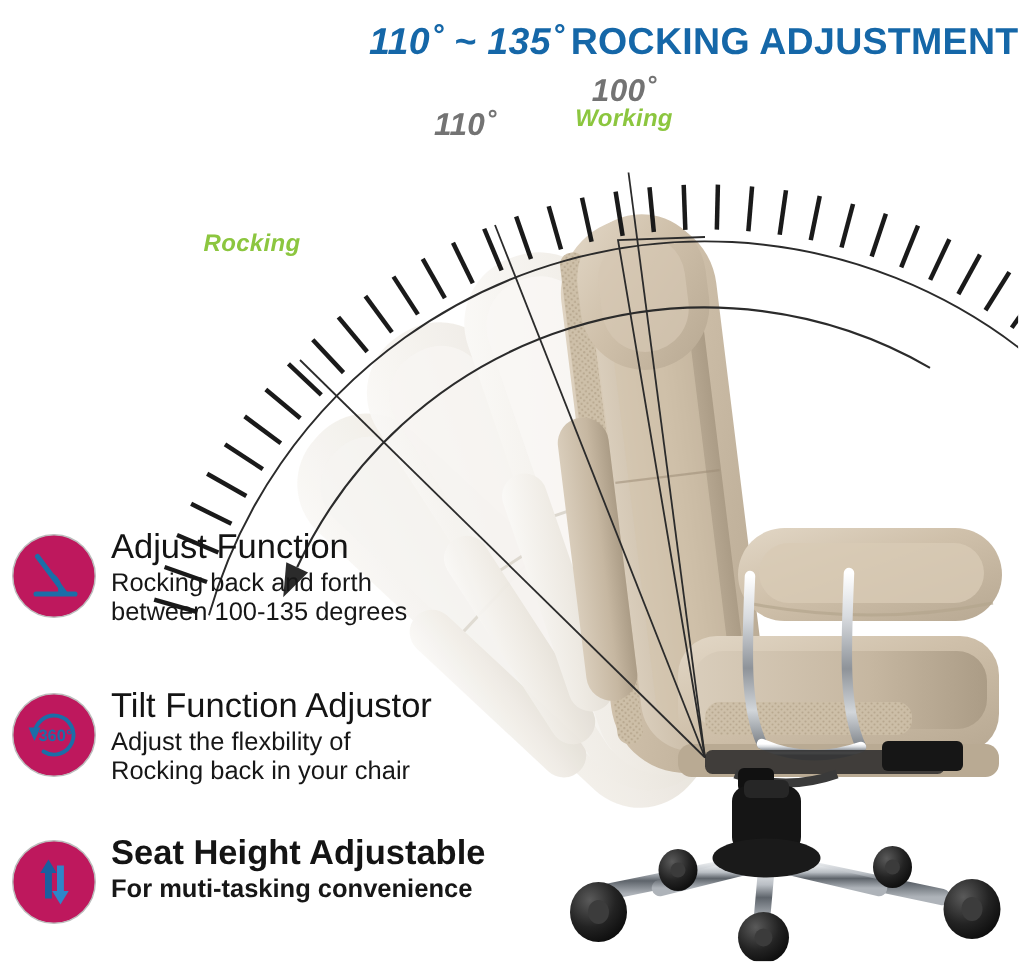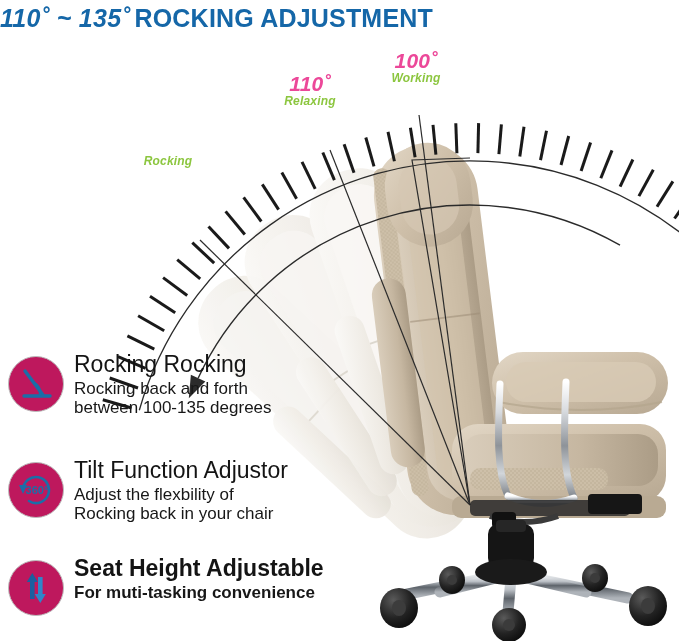--- a/index.html
+++ b/index.html
@@ -2,31 +2,31 @@
 <html><head>
 <meta charset="utf-8">
 <style>
   html,body{margin:0;padding:0;background:#fff;}
   body{width:679px;height:641px;overflow:hidden;
        font-family:"Liberation Sans","DejaVu Sans",sans-serif;
        -webkit-font-smoothing:antialiased;}
   #root{position:relative;width:679px;height:641px;background:#ffffff;overflow:hidden;}
 
   
-  .title-bar{position:absolute;left:0;top:4px;width:679px;text-align:left;
+  .title-bar{position:absolute;left:0;top:14px;width:679px;text-align:right;
              white-space:nowrap;}
   .title-deg{font-style:italic;font-weight:bold;font-size:25px;color:#1567a8;
              letter-spacing:.3px;}
   .title-main{font-weight:bold;font-size:25px;color:#1567a8;letter-spacing:.2px;}
 
   
   .callout{position:absolute;text-align:center;white-space:nowrap;line-height:1.05;}
   .callout .deg{display:block;font-style:italic;font-weight:bold;font-size:21px;
-                color:#ec4899;letter-spacing:.2px;}
-  .callout .mode{display:block;font-style:italic;font-weight:bold;font-size:12px;
+                color:#737373;letter-spacing:.2px;}
+  .callout .mode{display:block;font-style:italic;font-weight:bold;font-size:16px;
                  color:#8cc63f;letter-spacing:.2px;}
   #callout-100{left:356px;top:50px;width:120px;}
   #callout-110{left:250px;top:73px;width:120px;}
   #callout-135{left:108px;top:155px;width:120px;}
 
   
   #dial{position:absolute;left:0;top:0;width:679px;height:641px;pointer-events:none;}
 
   
   #chair{position:absolute;left:0;top:0;width:679px;height:641px;}
@@ -270,36 +270,35 @@
       <path d="M470 505 L412 160 L470 158"></path>
     </g>
   </svg>
 
   <div class="callout" id="callout-100">
     <span class="deg">100˚</span>
     <span class="mode">Working</span>
   </div>
   <div class="callout" id="callout-110">
     <span class="deg">110˚</span>
-    <span class="mode">Relaxing</span>
   </div>
   <div class="callout" id="callout-135">
     <span class="mode">Rocking</span>
   </div>
 
   <div class="feature" id="feature-0">
     <div class="feat-icon">
       <svg width="54" height="54" viewBox="0 0 54 54">
         <path d="M16 14 L34 38" stroke="#1b6ea8" stroke-width="3.4" fill="none" stroke-linecap="round"></path>
         <path d="M15 39 H41" stroke="#1b6ea8" stroke-width="3.4" fill="none" stroke-linecap="round"></path>
         <path d="M25 26 A12 12 0 0 1 31 38" stroke="#1b6ea8" stroke-width="2.6" fill="none"></path>
       </svg>
     </div>
     <div class="feat-text">
-      <div class="feat-title">Rocking Rocking</div>
+      <div class="feat-title">Adjust Function</div>
       <div class="feat-desc">
         <span>Rocking back and forth</span>
         <span>between 100-135 degrees</span>
       </div>
     </div>
   </div>
 
   <div class="feature" id="feature-1">
     <div class="feat-icon">
       <svg width="54" height="54" viewBox="0 0 54 54">

